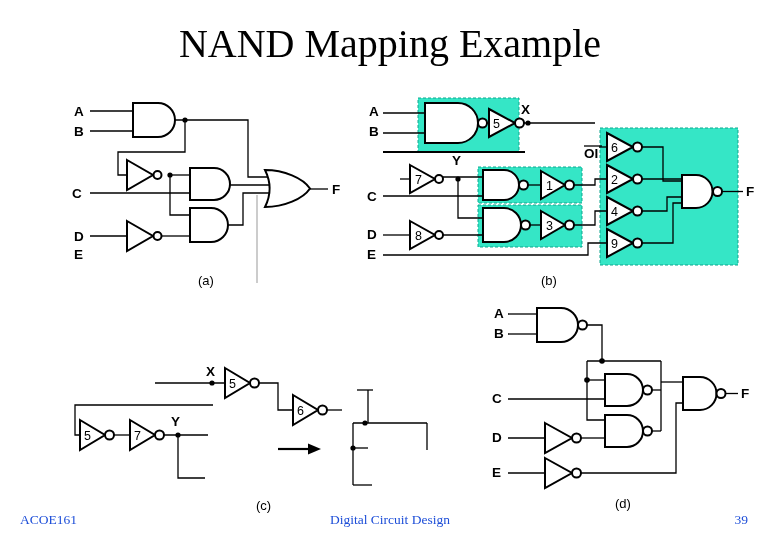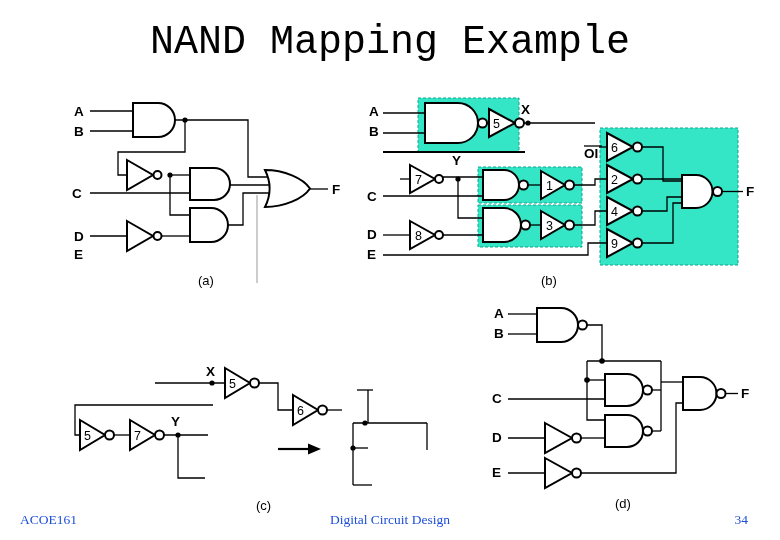--- a/index.html
+++ b/index.html
@@ -2,21 +2,21 @@
 <html><head>
 <meta charset="utf-8">
 <style>
   html,body{margin:0;padding:0;}
   body{
     width:780px;height:540px;position:relative;background:#ffffff;
     font-family:"Liberation Sans",sans-serif;overflow:hidden;
   }
   .title{
     position:absolute;top:20px;left:0;width:780px;text-align:center;
-    font-family:Liberation Mono, monospace;font-size:40px;color:#000;
+    font-family:Liberation Serif, serif;font-size:40px;color:#000;
   }
   svg{position:absolute;overflow:visible;}
   .wire{stroke:#000;stroke-width:1.3;fill:none;}
   .wire2{stroke:#000;stroke-width:2.2;fill:none;}
   .stray{stroke:#999;stroke-width:1;fill:none;}
   .gate{stroke:#000;stroke-width:2;fill:#fff;}
   .dot{fill:#000;stroke:none;}
   .lbl{font:bold 13.5px "Liberation Sans",sans-serif;fill:#000;}
   .num{font:12.5px "Liberation Sans",sans-serif;fill:#000;}
   .cap{font:13px "Liberation Sans",sans-serif;fill:#000;}
@@ -235,13 +235,13 @@
   <text class="lbl" x="14" y="38">B</text>
   <text class="lbl" x="12" y="103">C</text>
   <text class="lbl" x="12" y="142">D</text>
   <text class="lbl" x="12" y="177">E</text>
   <text class="lbl" x="261" y="98">F</text>
   <text class="cap" x="135" y="208">(d)</text>
 </svg>
 
 <div class="footer-item f-left">ACOE161</div>
 <div class="footer-item f-center">Digital Circuit Design</div>
-<div class="footer-item f-right">34</div>
+<div class="footer-item f-right">39</div>
 
 </body></html>

